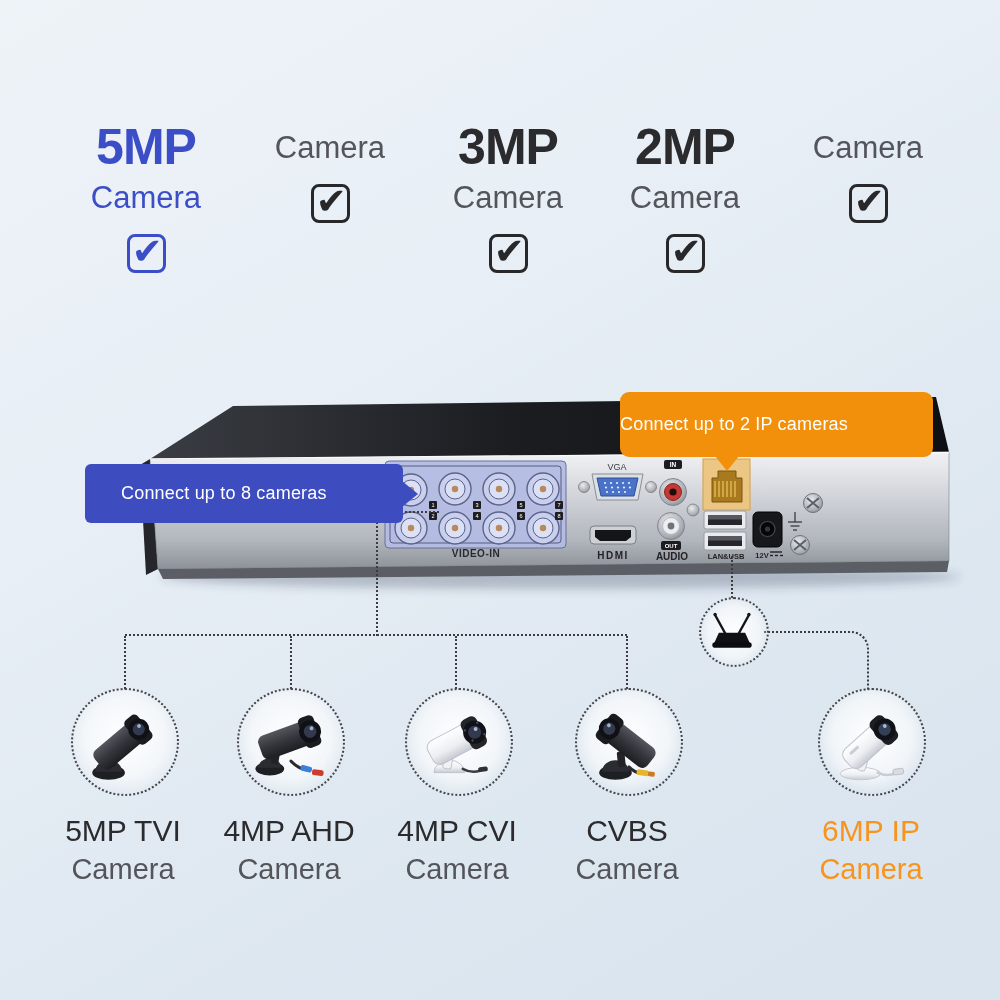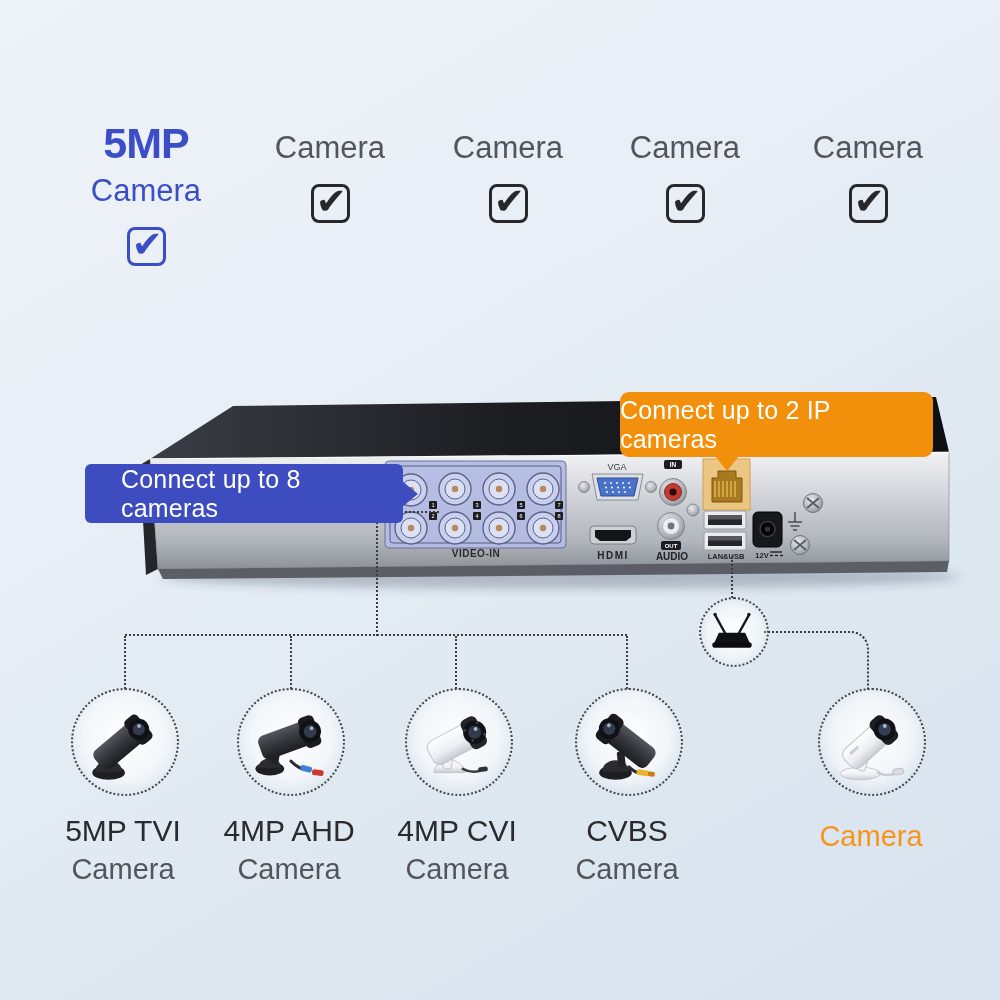--- a/index.html
+++ b/index.html
@@ -3,36 +3,36 @@
 <meta charset="utf-8">
 <style>
   html,body{margin:0;padding:0;background:#cfd9e4;}
   .stage{
     position:relative;width:1000px;height:1000px;overflow:hidden;
     font-family:"Liberation Sans","DejaVu Sans",sans-serif;
     background:linear-gradient(150deg,#eef3f8 0%,#e7eef5 38%,#dde7f0 72%,#d8e3ee 100%);
   }
   
   .res-col{position:absolute;top:122px;width:164px;text-align:center;}
-  .res-title{font-size:43px;font-weight:bold;letter-spacing:-1px;color:#2B2B2E;line-height:1;}
+  .res-title{font-size:50px;font-weight:bold;letter-spacing:-1px;color:#2B2B2E;line-height:1;}
   .res-sub{font-size:31px;color:#54555A;margin-top:10px;line-height:1;}
   .res-col.blue .res-title,.res-col.blue .res-sub{color:#3B4EC8;}
   .checkbox{
     position:relative;display:inline-block;width:33px;height:33px;margin-top:21px;
     border:3px solid #28282B;border-radius:8px;background:transparent;cursor:pointer;
   }
   .res-col.blue .checkbox{border-color:#3B4EC8;}
   .checkbox .check{
     position:absolute;left:50%;top:50%;transform:translate(-46%,-56%);
     font-size:37px;font-weight:bold;color:#28282B;line-height:1;
   }
   .res-col.blue .checkbox .check{color:#3B4EC8;}
   
-  .callout{position:absolute;display:flex;align-items:center;justify-content:center;
-    color:#fff;font-size:25px;letter-spacing:.2px;z-index:30;}
+  .callout{position:absolute;display:flex;align-items:center;justify-content:flex-start;
+    color:#fff;font-size:18px;letter-spacing:.2px;z-index:30;}
   .callout.blue{left:85px;top:464px;width:282px;height:59px;background:#3D4DC0;border-radius:6px;padding-left:36px;}
   .callout.blue::after{content:"";position:absolute;right:-15px;top:50%;transform:translateY(-50%);
     border-left:16px solid #3D4DC0;border-top:13px solid transparent;border-bottom:13px solid transparent;}
   .callout.orange{left:620px;top:392px;width:313px;height:65px;background:#F2900B;border-radius:9px;}
   .callout.orange::after{content:"";position:absolute;left:95px;bottom:-14px;
     border-top:15px solid #F2900B;border-left:12px solid transparent;border-right:12px solid transparent;}
   
   .conn{position:absolute;z-index:20;border-color:#3C3C3F;}
   .c-start{left:376px;top:511px;width:62px;height:124px;border-top:2px dotted #3C3C3F;border-left:2px dotted #3C3C3F;border-top-left-radius:5px;}
   .c-main{left:125px;top:634px;width:502px;height:0;border-top:2px dotted #3C3C3F;}
@@ -61,24 +61,26 @@
   <div class="res-col blue" style="left:64px">
     <div class="res-title">5MP</div>
     <div class="res-sub">Camera</div>
     <span class="checkbox"><span class="check">✔</span></span>
   </div>
   <div class="res-col" style="left:248px">
     <div class="res-sub">Camera</div>
     <span class="checkbox"><span class="check">✔</span></span>
   </div>
   <div class="res-col" style="left:426px">
+    <div class="res-title">3MP</div>
     <div class="res-sub">Camera</div>
     <span class="checkbox"><span class="check">✔</span></span>
   </div>
   <div class="res-col" style="left:603px">
+    <div class="res-title">2MP</div>
     <div class="res-sub">Camera</div>
     <span class="checkbox"><span class="check">✔</span></span>
   </div>
   <div class="res-col" style="left:786px">
     <div class="res-sub">Camera</div>
     <span class="checkbox"><span class="check">✔</span></span>
   </div>
 
   <svg class="dvr-svg" width="1000" height="1000" viewBox="0 0 1000 1000">
     <defs>
@@ -399,16 +401,17 @@
   </div>
   <div class="cam-label" style="left:365px">
     <div class="t">4MP CVI</div>
     <div class="s">Camera</div>
   </div>
   <div class="cam-label" style="left:535px">
     <div class="t">CVBS</div>
     <div class="s">Camera</div>
   </div>
   <div class="cam-label orange" style="left:779px">
+    <div class="t">6MP IP</div>
     <div class="s">Camera</div>
   </div>
 
 </div>
 
 </body></html>

